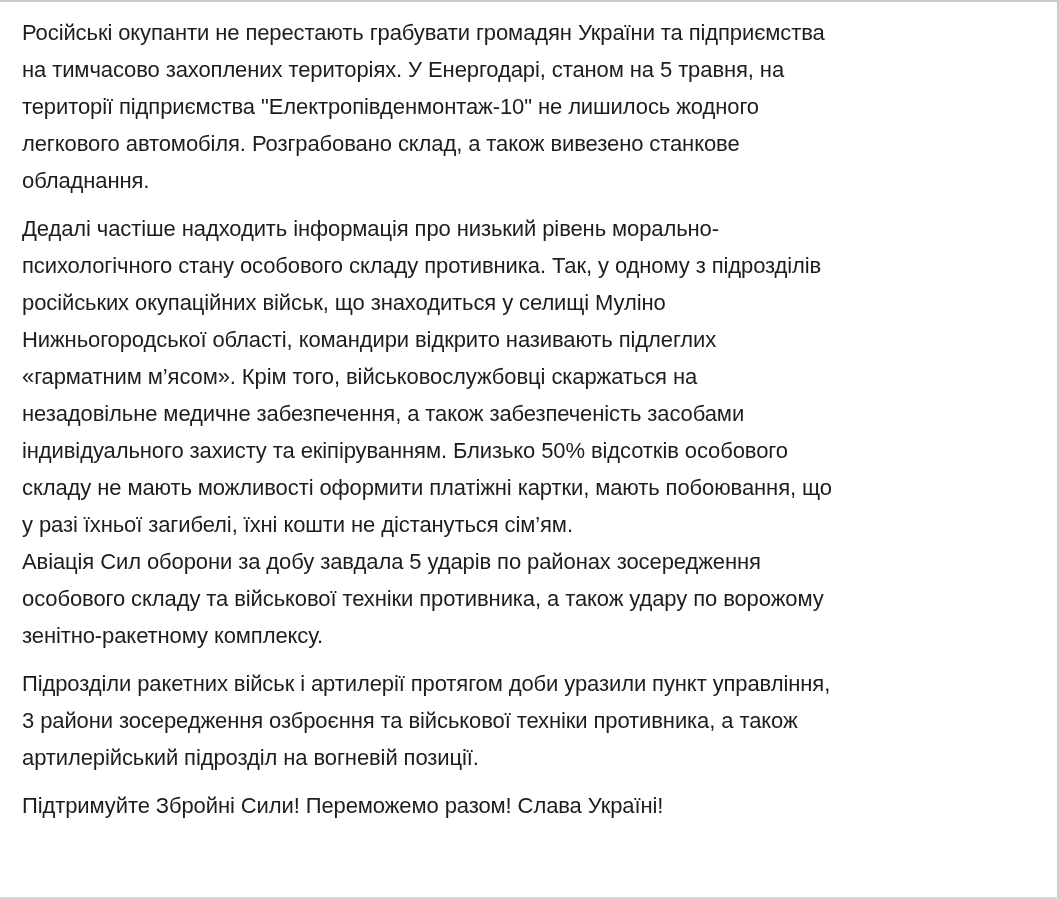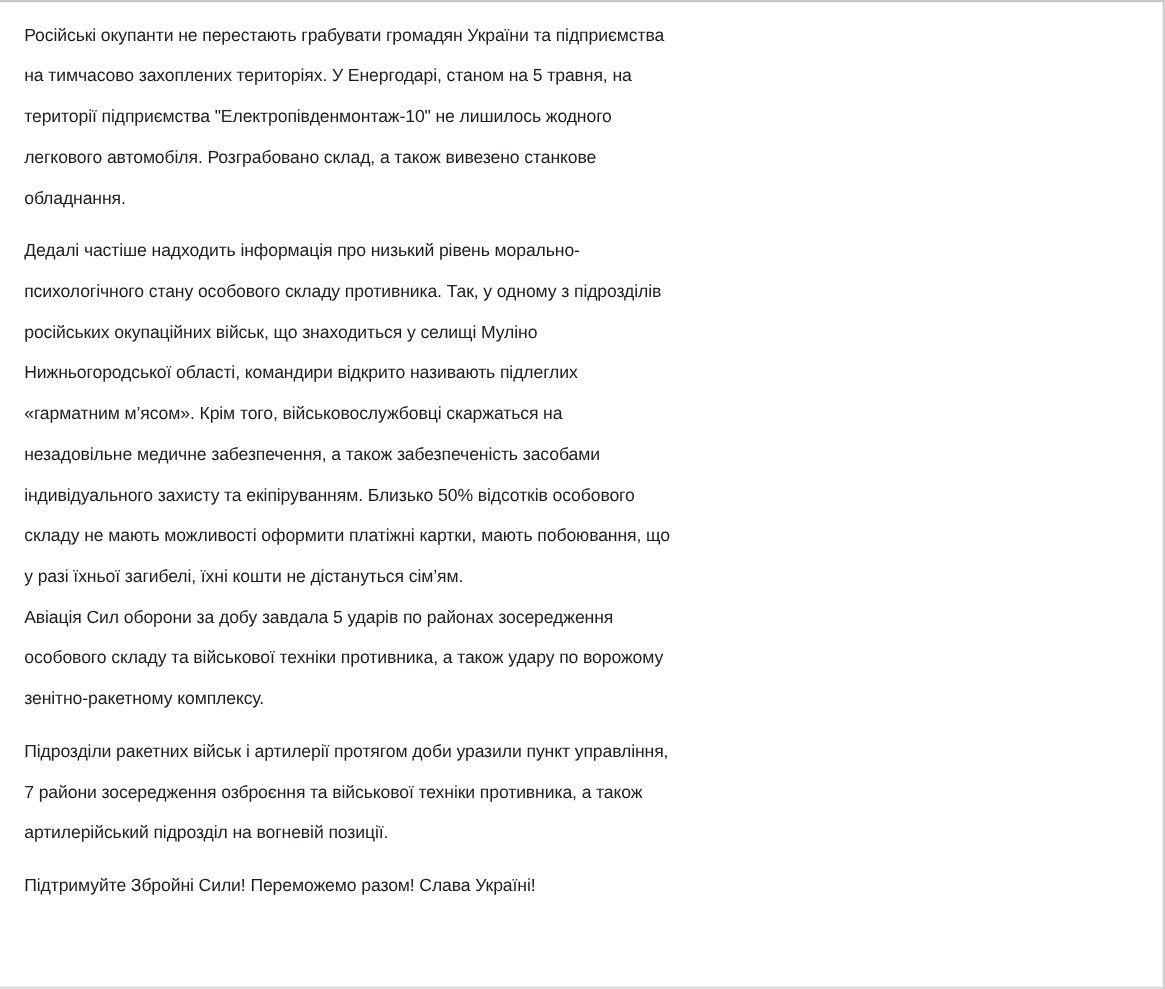--- a/index.html
+++ b/index.html
@@ -16,21 +16,21 @@
     border-top: 2px solid #c9c9c9;
     border-right: 2px solid #cdcdcd;
     border-bottom: 2px solid #dadada;
     overflow: hidden;
   }
   .post {
     padding: 12px 0 0 22px;
   }
   .para {
     margin: 0 0 11px 0;
-    font-size: 16px;
+    font-size: 22px;
     line-height: 37px;
     letter-spacing: -0.1px;
     white-space: pre;
     font-weight: 400;
   }
 </style>
 </head>
 <body>
 
 <div class="post">
@@ -45,16 +45,16 @@
 Нижньогородської області, командири відкрито називають підлеглих
 «гарматним м’ясом». Крім того, військовослужбовці скаржаться на
 незадовільне медичне забезпечення, а також забезпеченість засобами
 індивідуального захисту та екіпіруванням. Близько 50% відсотків особового
 складу не мають можливості оформити платіжні картки, мають побоювання, що
 у разі їхньої загибелі, їхні кошти не дістануться сім’ям.
 Авіація Сил оборони за добу завдала 5 ударів по районах зосередження
 особового складу та військової техніки противника, а також удару по ворожому
 зенітно-ракетному комплексу.</p>
   <p class="para">Підрозділи ракетних військ і артилерії протягом доби уразили пункт управління,
-7 райони зосередження озброєння та військової техніки противника, а також
+3 райони зосередження озброєння та військової техніки противника, а також
 артилерійський підрозділ на вогневій позиції.</p>
   <p class="para">Підтримуйте Збройні Сили! Переможемо разом! Слава Україні!</p>
 </div>
 
 </body></html>

